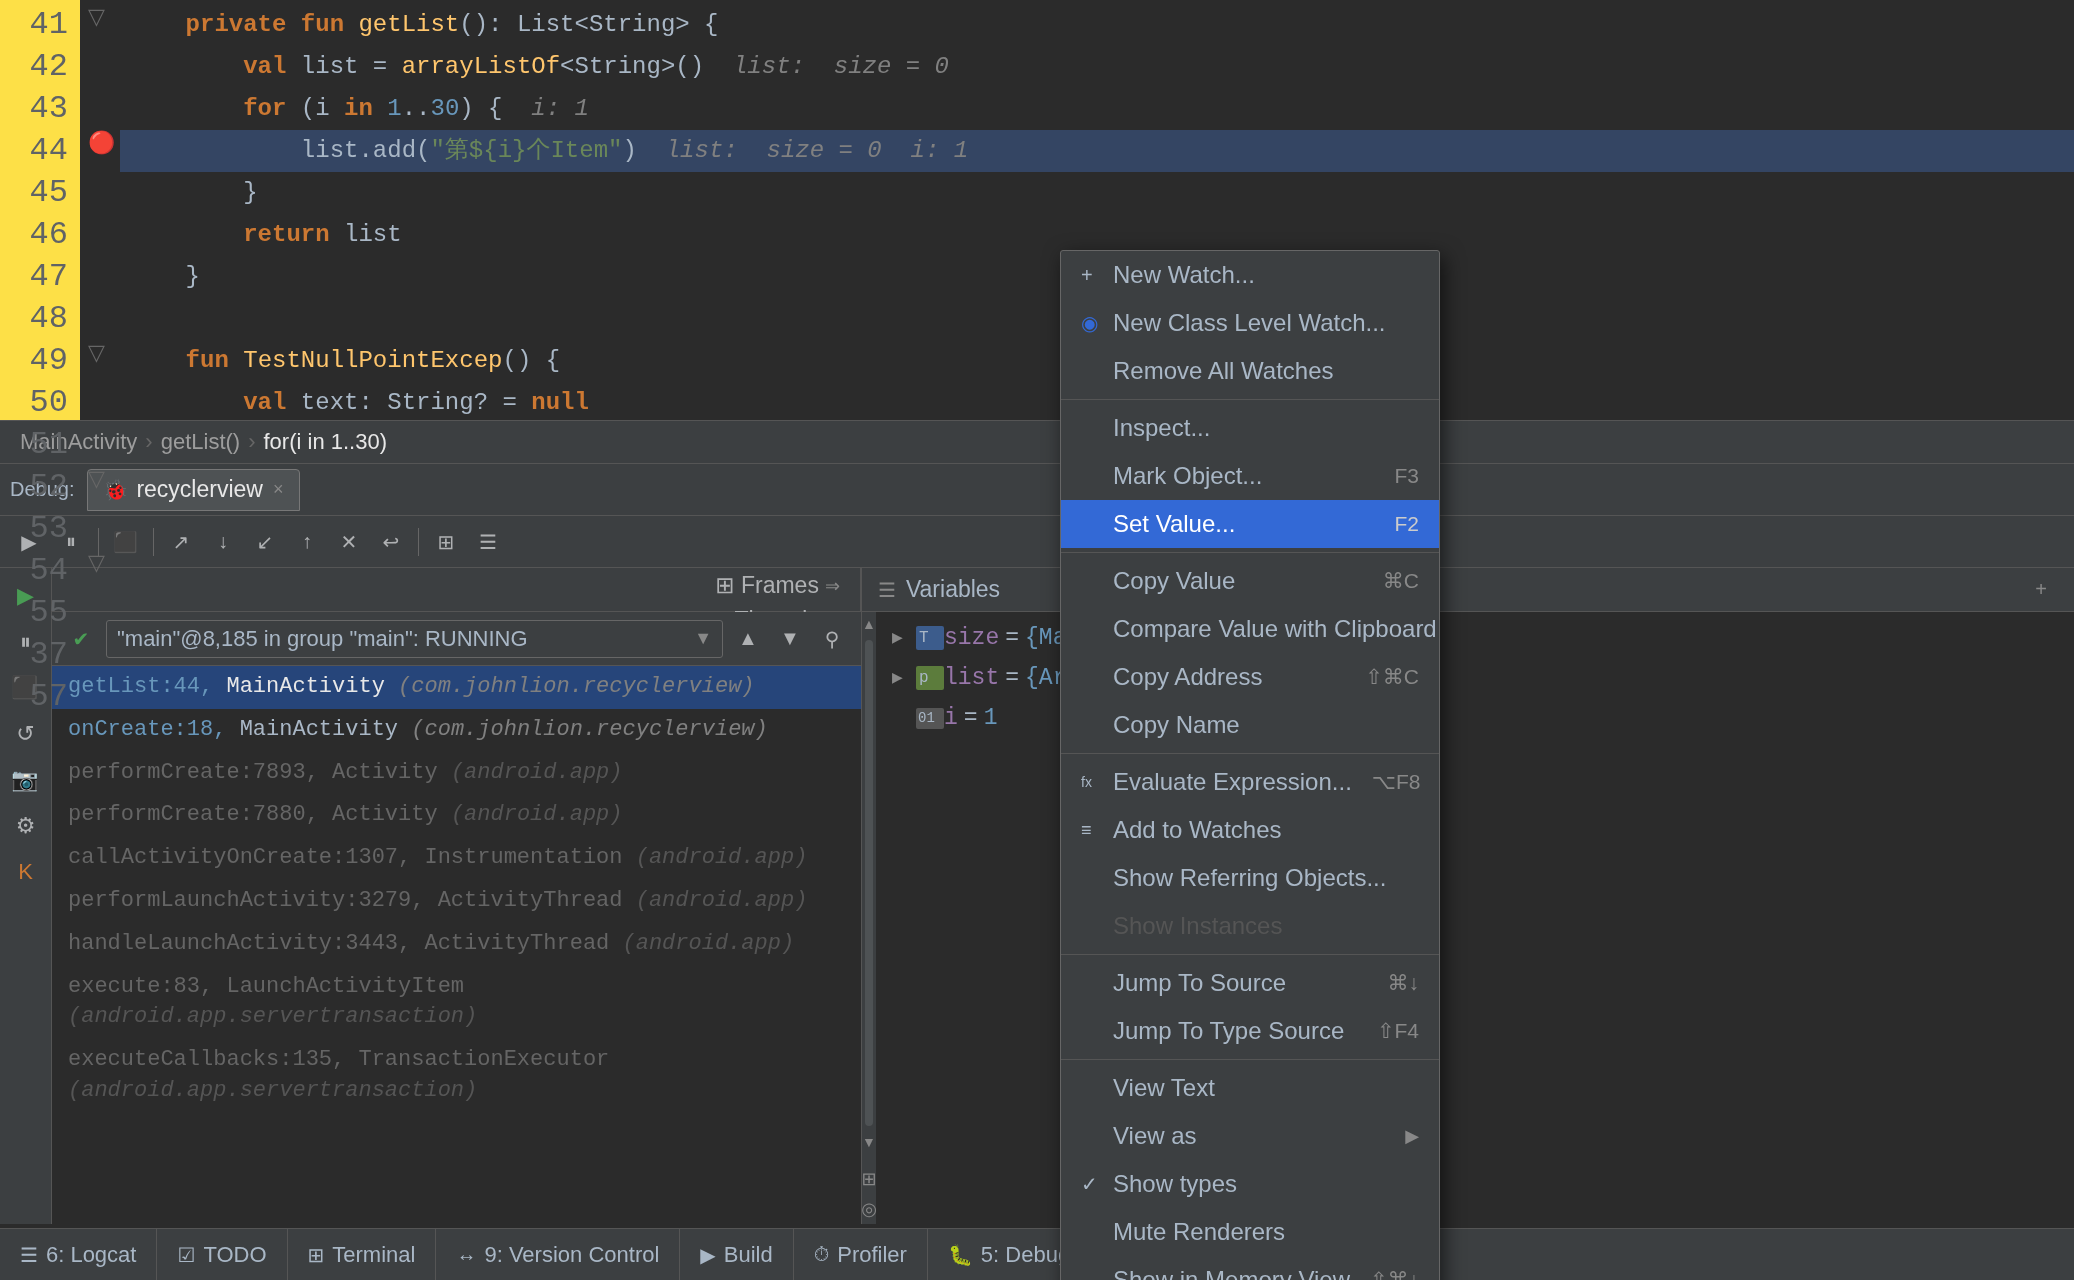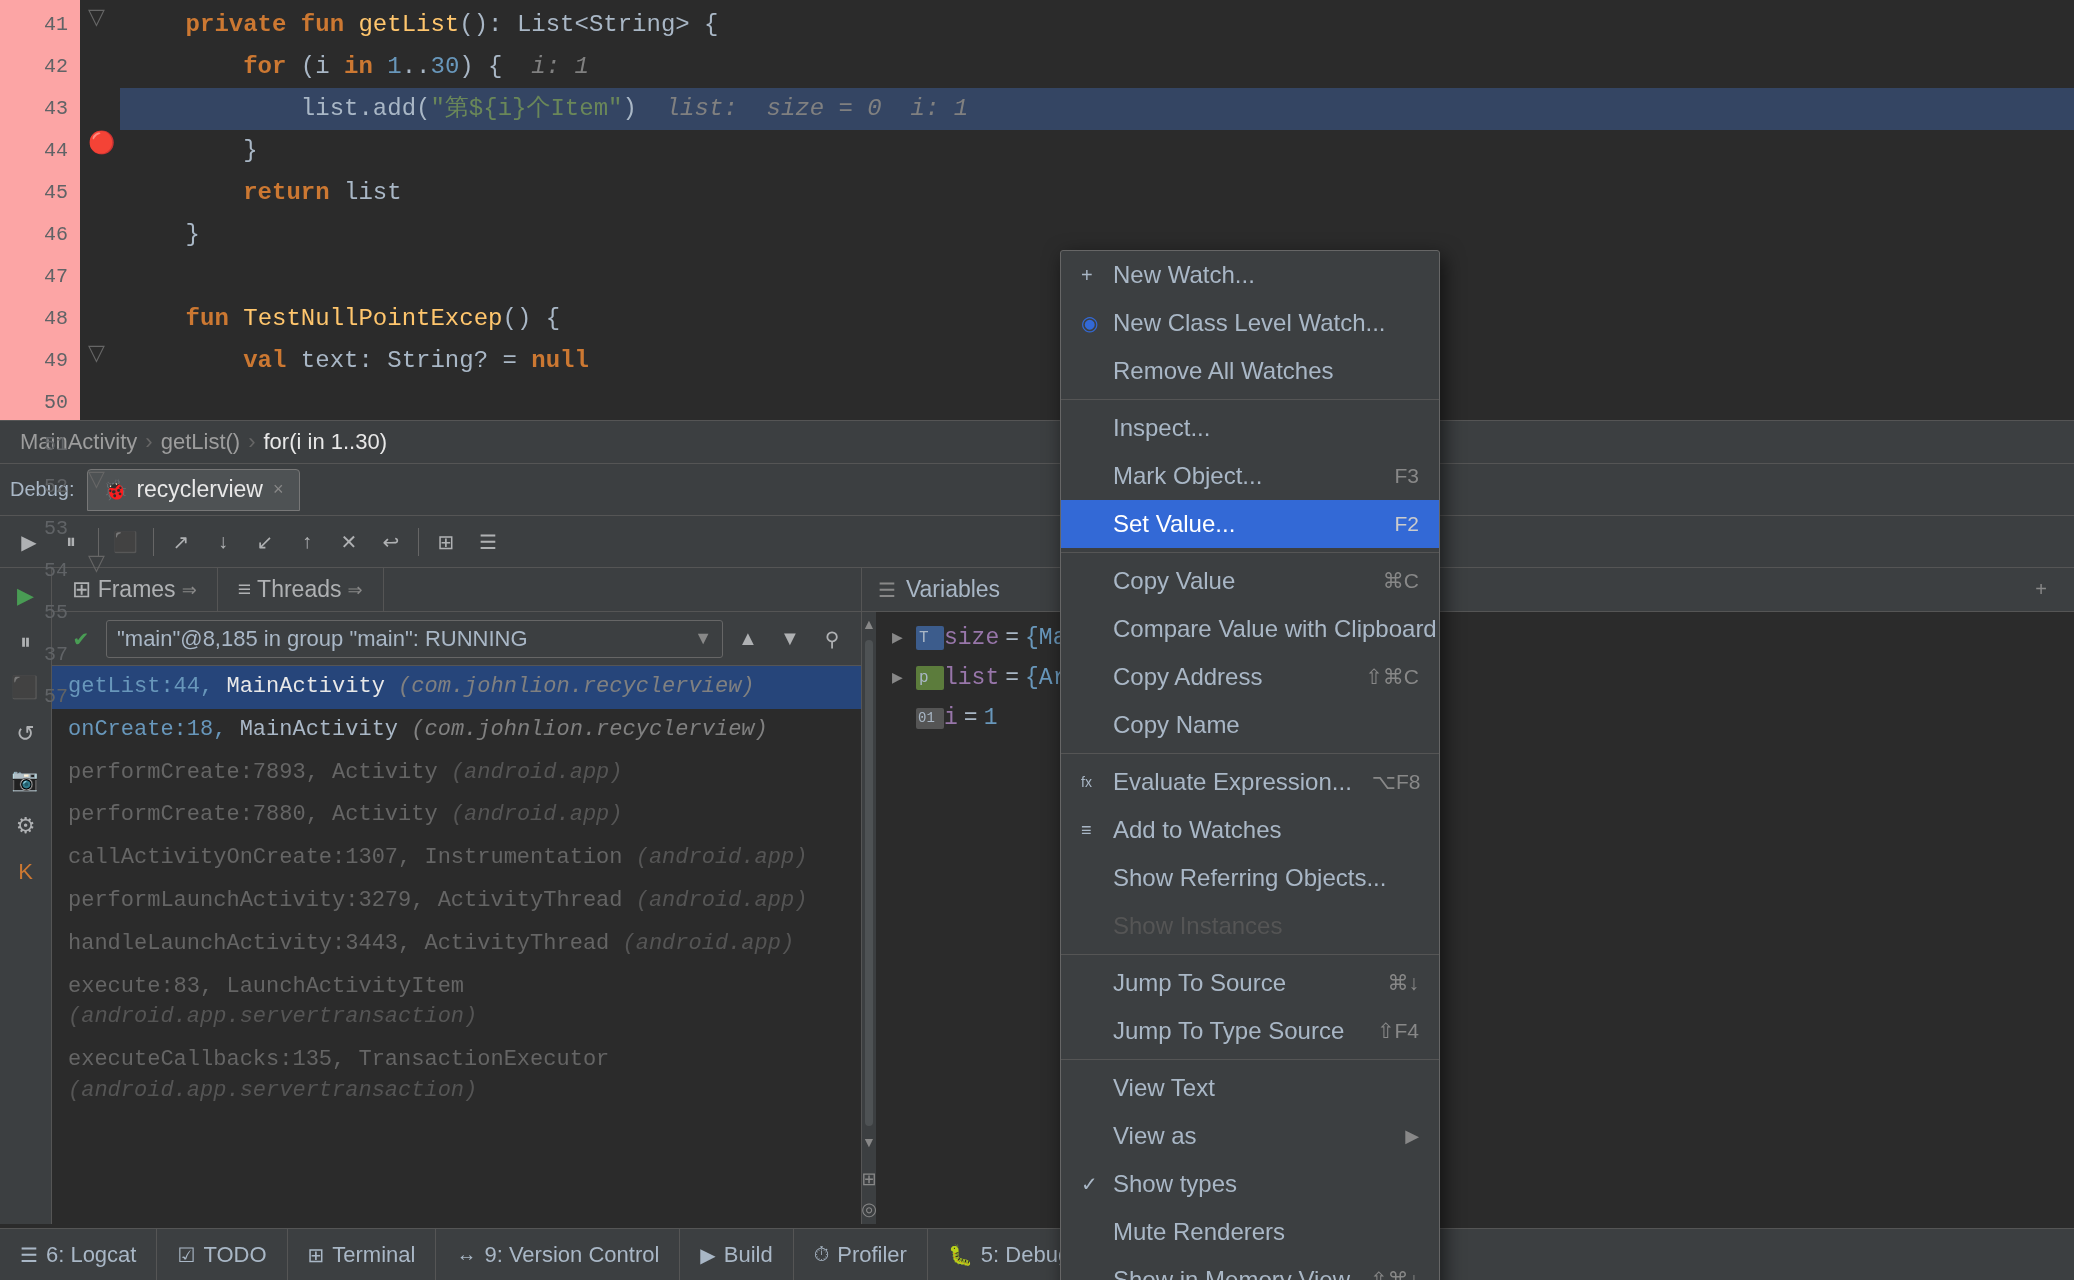--- a/index.html
+++ b/index.html
@@ -16,24 +16,24 @@
     
     .editor-area {
       background: #2b2b2b;
       height: 420px;
       position: relative;
       display: flex;
     }
 
     .line-numbers {
       width: 80px;
-      background: #fca5a5;
+      background: #fde047;
       color: #606366;
       font-family: 'Courier New', monospace;
-      font-size: 20px;
+      font-size: 32px;
       line-height: 42px;
       padding-top: 4px;
       text-align: right;
       padding-right: 12px;
       flex-shrink: 0;
       user-select: none;
     }
 
     .gutter {
       width: 40px;
@@ -177,22 +177,23 @@
       width: 810px;
       display: flex;
       flex-direction: column;
       border-right: 1px solid #555;
     }
 
     .panel-tabs {
       height: 44px;
       background: #3c3f41;
       display: flex;
-      align-items: center;
+      align-items: flex-end;
       border-bottom: 1px solid #555;
+      flex-direction: column;
     }
 
     .panel-tab {
       display: flex;
       align-items: center;
       padding: 4px 20px;
       font-size: 23px;
       color: #afb1b3;
       cursor: pointer;
       height: 44px;
@@ -541,20 +542,21 @@
 
     <div class="gutter-icon" style="top: calc(3 * 42px + 4px); color: #c75450;">🔴</div>
 
     <div class="gutter-icon" style="top: calc(0 * 42px + 4px); color: #666;">▽</div>
     <div class="gutter-icon" style="top: calc(8 * 42px + 4px); color: #666;">▽</div>
     <div class="gutter-icon" style="top: calc(11 * 42px + 4px); color: #666;">▽</div>
     <div class="gutter-icon" style="top: calc(13 * 42px + 4px); color: #666;">▽</div>
   </div>
   <div class="code-content">
     <div class="code-line">    <span class="kw">private fun</span> <span class="fn-name">getList</span>(): List&lt;String&gt; {</div>
+    <div class="code-line">        <span class="kw">val</span> list = <span class="fn-name">arrayListOf</span>&lt;String&gt;()  <span class="comment-code">list:  size = 0</span></div>
     <div class="code-line">        <span class="kw">for</span> (i <span class="kw">in</span> <span class="num">1</span>..<span class="num">30</span>) {  <span class="comment-code">i: 1</span></div>
     <div class="code-line highlighted">            list.add(<span class="string">"第${i}个Item"</span>)  <span class="comment-code">list:  size = 0  i: 1</span></div>
     <div class="code-line">        }</div>
     <div class="code-line">        <span class="kw">return</span> list</div>
     <div class="code-line">    }</div>
     <div class="code-line">&nbsp;</div>
     <div class="code-line">    <span class="kw">fun</span> <span class="fn-name">TestNullPointExcep</span>() {</div>
     <div class="code-line">        <span class="kw">val</span> text: String? = <span class="kw">null</span></div>
 
   </div>

